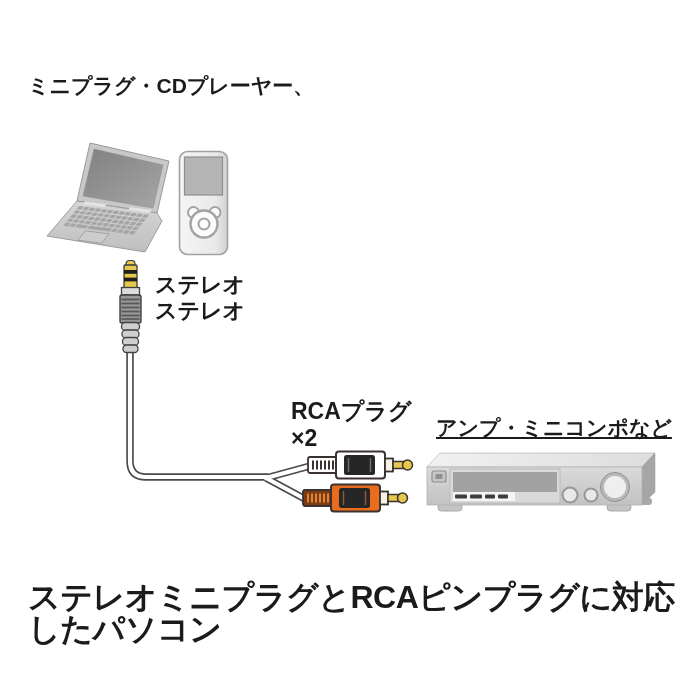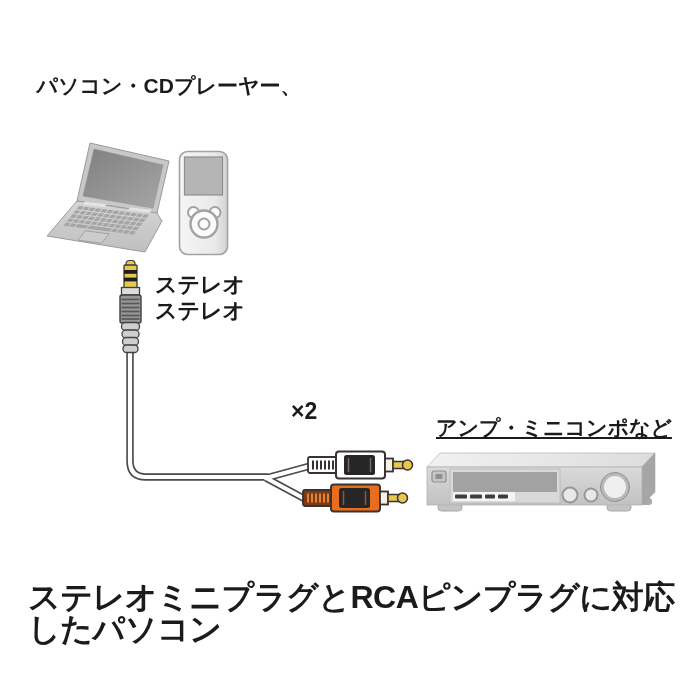--- a/index.html
+++ b/index.html
@@ -15,21 +15,21 @@
   .amp-label{left:436px;top:416px;font-size:21px;line-height:24px;text-decoration:underline;}
   .description{left:28px;top:582px;width:655px;font-size:32px;line-height:31.5px;font-weight:bold;letter-spacing:-0.5px;}
   svg{display:block;}
 </style>
 </head>
 <body>
 
 <div id="canvas">
 
   <div class="abs lbl top-label">
-    <div>パソコン・CDプレーヤー、</div>
+    <div>ミニプラグ・CDプレーヤー、</div>
   </div>
 
   <svg class="abs" style="left:45px;top:133px" width="135" height="132" viewBox="0 0 135 132">
     <defs>
       <linearGradient id="scrG" x1="0" y1="0" x2="1" y2="1">
         <stop offset="0" stop-color="#808080"></stop>
           <stop offset="1" stop-color="#a6a6a6"></stop>
       </linearGradient>
       <linearGradient id="bodG" x1="0" y1="0" x2="0" y2="1">
         <stop offset="0" stop-color="#d6d6d6"></stop>
@@ -207,20 +207,21 @@
       <circle cx="99.5" cy="0" r="5" fill="#E6C84F" stroke="#3a3230" stroke-width="1.5"></circle>
     </g>
   </svg>
 
   <div class="abs lbl miniplug-label">
     <div>ステレオ</div>
     <div>ステレオ</div>
   </div>
 
   <div class="abs lbl rca-label">
+    <div>RCAプラグ</div>
     <div>×2</div>
   </div>
 
   <div class="abs lbl amp-label">アンプ・ミニコンポなど</div>
 
   <svg class="abs" style="left:424px;top:448px" width="255" height="68" viewBox="0 0 255 68">
     <defs>
       <linearGradient id="ampF" x1="0" y1="0" x2="0" y2="1">
         <stop offset="0" stop-color="#dadada"></stop>
           <stop offset="1" stop-color="#c2c2c2"></stop>

